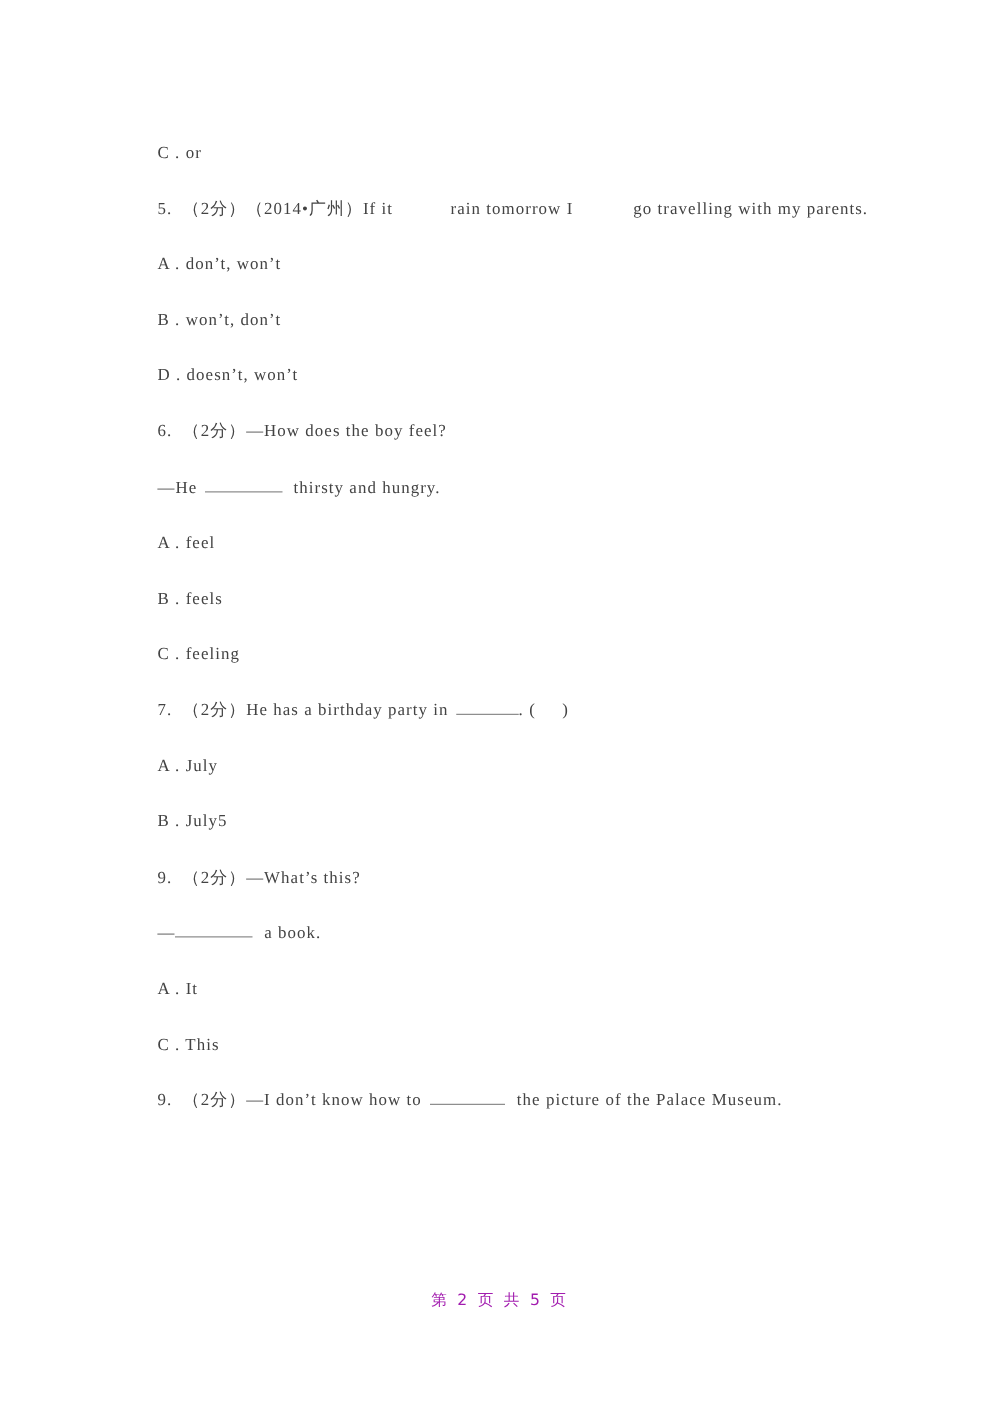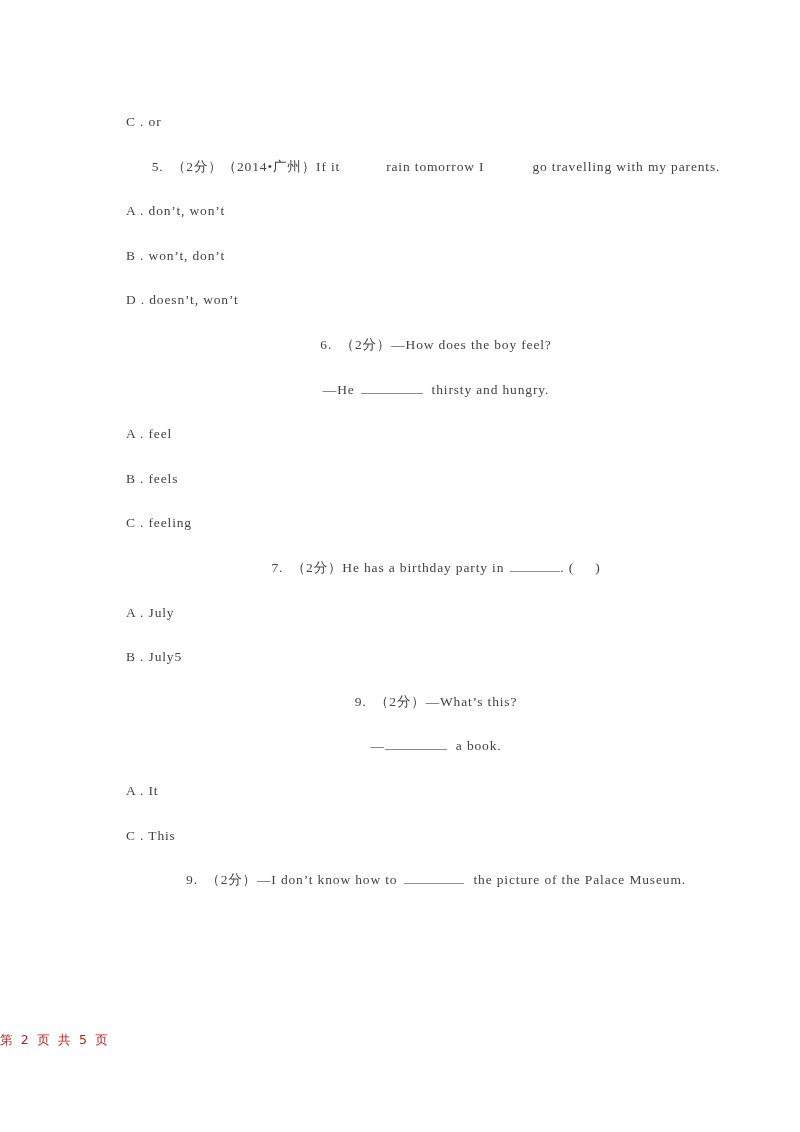--- a/index.html
+++ b/index.html
@@ -22,21 +22,20 @@
     top: 100px;
     width: 620px;
     margin-left: 10px;
   }
   .qline {
     font-size: 13.5px;
     line-height: 44.6px;
     letter-spacing: 0.85px;
     white-space: pre-wrap;
     color: #434343;
-    text-align: center;
   }
   .optline {
     font-size: 13.5px;
     line-height: 44.6px;
     letter-spacing: 0.85px;
     white-space: pre-wrap;
     color: #434343;
   }
   .blank {
     display: inline-block;
@@ -45,24 +44,25 @@
     vertical-align: baseline;
   }
   .gap {
     display: inline-block;
   }
   .footer {
     position: absolute;
     left: 0;
     top: 1032px;
     width: 800px;
+    text-align: center;
     font-family: "DejaVu Sans", "Liberation Sans", sans-serif;
     font-size: 12.5px;
     letter-spacing: 2.2px;
-    color: #b91c1c;
+    color: #a21caf;
   }
 </style>
 </head>
 <body>
 
 <div class="page">
   <div class="content">
 
     <div class="optline"><span>C . or</span></div>
 

